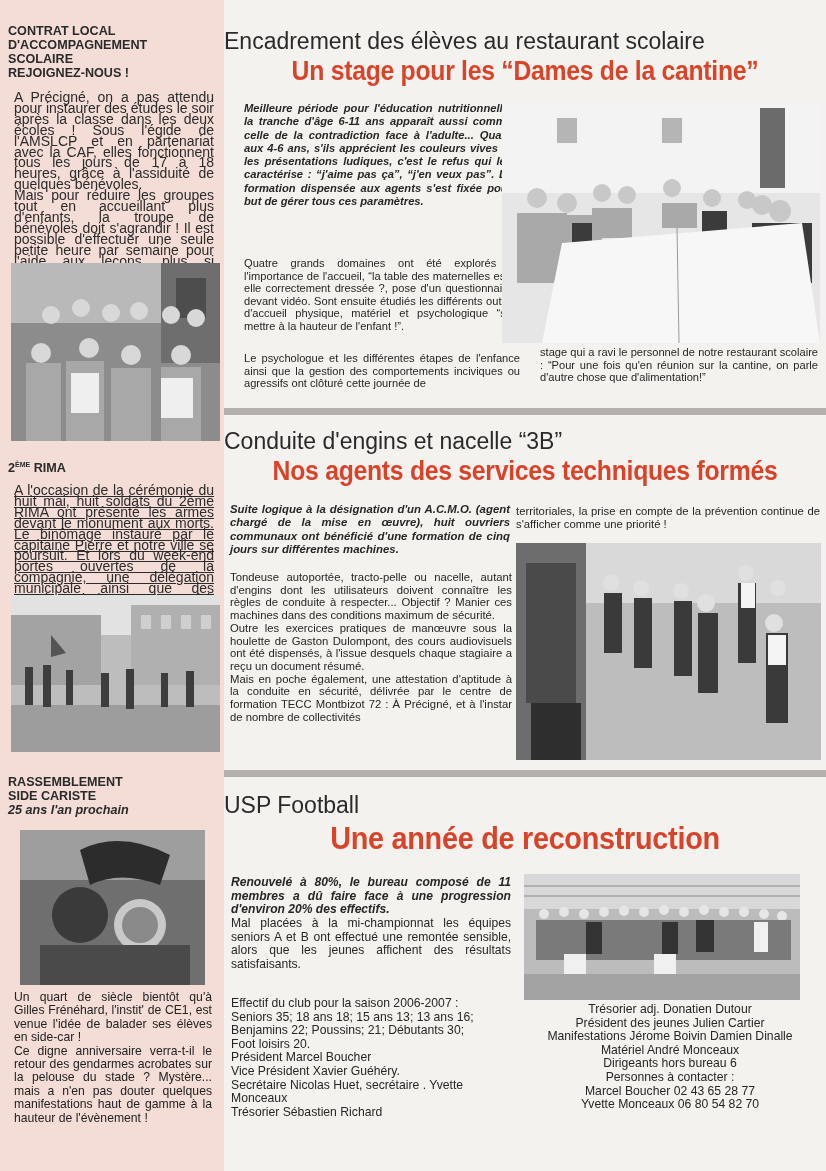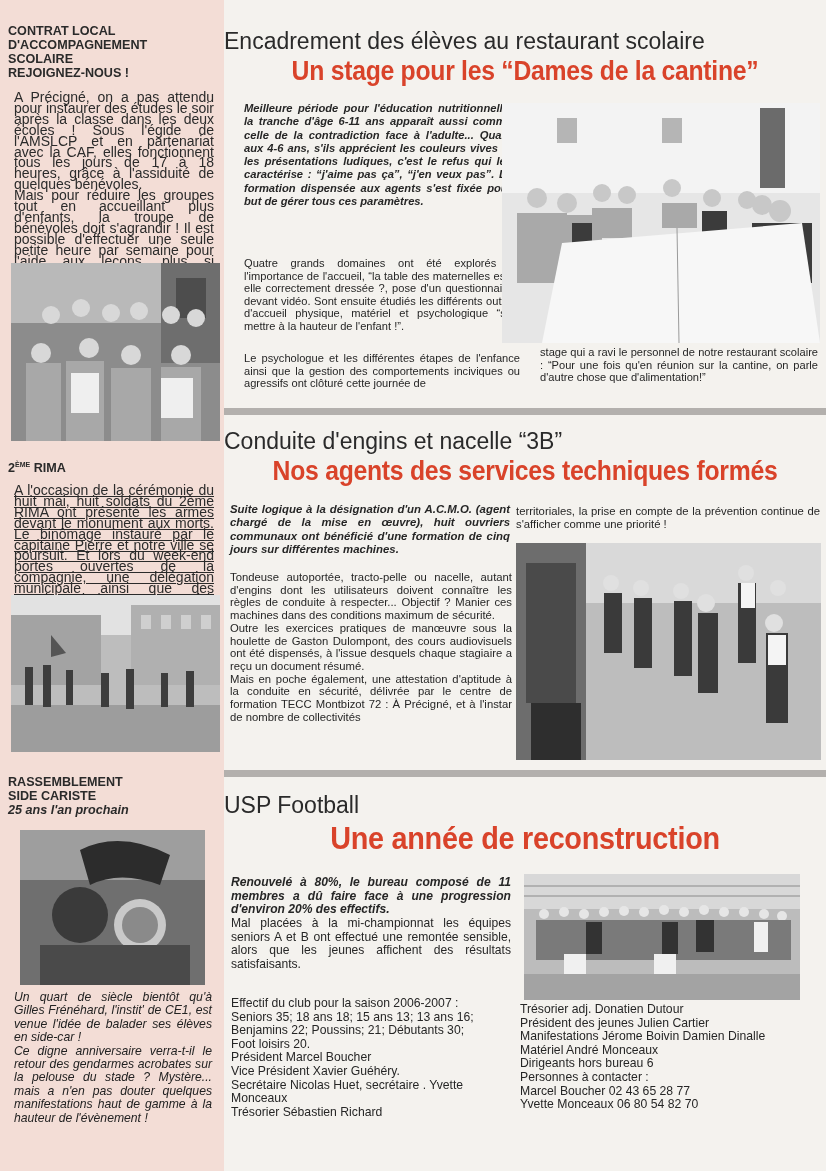--- a/index.html
+++ b/index.html
@@ -3,21 +3,21 @@
 <meta charset="utf-8">
 <style>
   html, body { margin:0; padding:0; }
   body { width:826px; height:1171px; background:#f4f2ee; position:relative; overflow:hidden;
          font-family:"Liberation Sans", sans-serif; color:#1e1e1e; }
   .sidebar { position:absolute; left:0; top:0; width:224px; height:1171px; background:#f3ddd6; }
   .main { position:absolute; left:224px; top:0; width:602px; height:1171px; background:#f4f2ee; }
   .side-title { position:absolute; left:8px; width:208px; text-align:left; font-weight:bold; font-size:12.6px; line-height:14px; color:#2a2a2a; }
   .side-sub { font-style:italic; font-weight:bold; }
   .side-text { position:absolute; left:14px; width:200px; font-size:14px; line-height:10.9px; text-align:justify; color:#2b2b2b; }
-  .side-text-lg { position:absolute; left:14px; width:198px; font-size:12.2px; line-height:13.4px; text-align:justify; color:#222;font-style:italic; }
+  .side-text-lg { position:absolute; left:14px; width:198px; font-size:12.2px; line-height:13.4px; text-align:justify; color:#222; }
   .photo { position:absolute; background:#9a9a9a; overflow:hidden; }
   .photo svg { width:100%; height:100%; display:block; }
   .kicker { position:absolute; left:0; width:602px; text-align:left; font-size:23px; color:#2a2a2a; line-height:26px; }
   .headline { position:absolute; left:0; width:602px; text-align:center; font-size:27.5px; font-weight:bold; color:#d9432a; line-height:30px; letter-spacing:-0.3px; transform:scaleX(0.9); }
   .lead { position:absolute; font-style:italic; font-weight:bold; font-size:11.2px; line-height:13.3px; text-align:justify; color:#262626; }
   .body { position:absolute; font-size:11.1px; line-height:12.6px; text-align:justify; color:#262626; }
   .body p, .lead p, .side-text p, .side-text-lg p { margin:0; }
   .rule { position:absolute; left:0; width:602px; height:7px; background:#b3b0ad; }
   .list { position:absolute; font-size:12.2px; line-height:13.6px; color:#262626; }
   .list div { white-space:nowrap; }
@@ -282,21 +282,21 @@
             <rect x="138" y="48" width="16" height="32"></rect>
             <rect x="172" y="46" width="18" height="32"></rect>
           </g>
         <g fill="#f0f0f0">
             <rect x="230" y="48" width="14" height="30"></rect>
             <rect x="40" y="80" width="22" height="20"></rect>
             <rect x="130" y="80" width="22" height="20"></rect>
           </g>
       </svg>
     </div>
-    <div class="list" style="left:296px; top:1003px; width:300px;">
+    <div class="list" style="left:296px; top:1003px; width:300px;text-align:center;">
       <div>Trésorier adj. Donatien Dutour</div>
       <div>Président des jeunes Julien Cartier</div>
       <div>Manifestations Jérome Boivin Damien Dinalle</div>
       <div>Matériel André Monceaux</div>
       <div>Dirigeants hors bureau 6</div>
       <div>Personnes à contacter :</div>
       <div>Marcel Boucher 02 43 65 28 77</div>
       <div>Yvette Monceaux 06 80 54 82 70</div>
     </div>
   </article>

